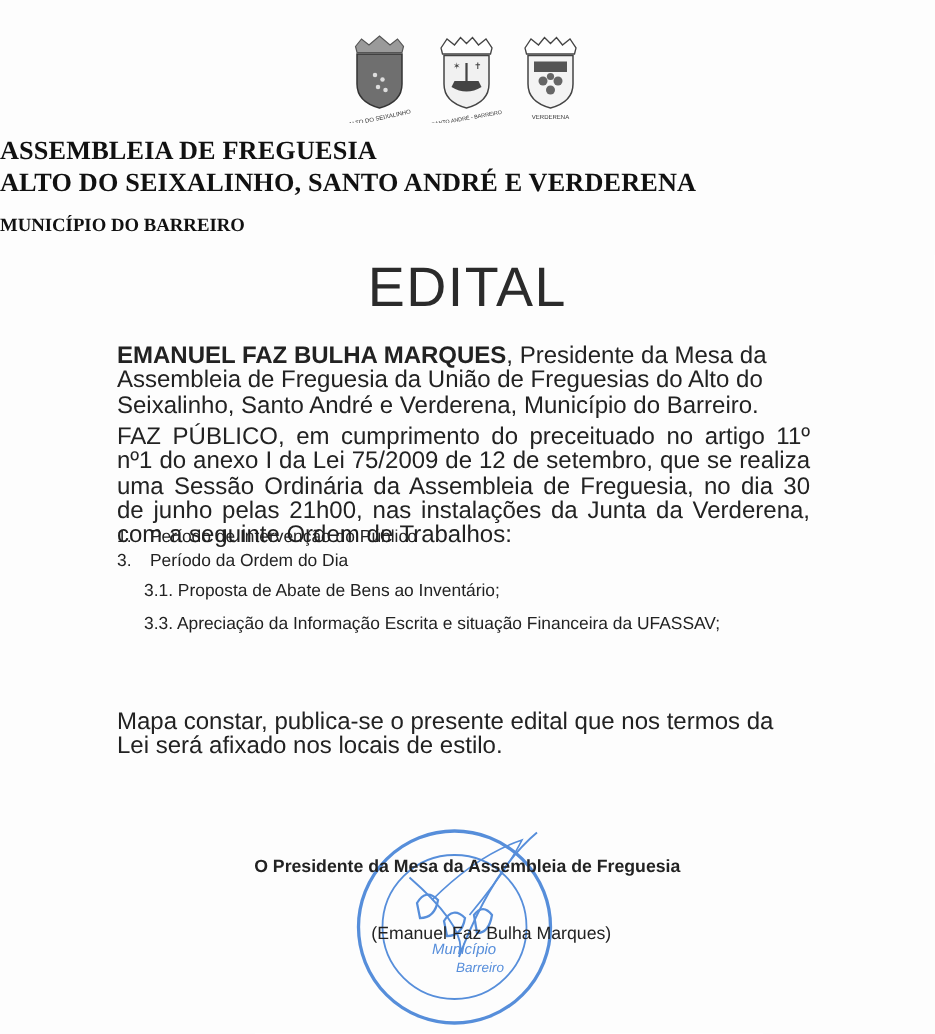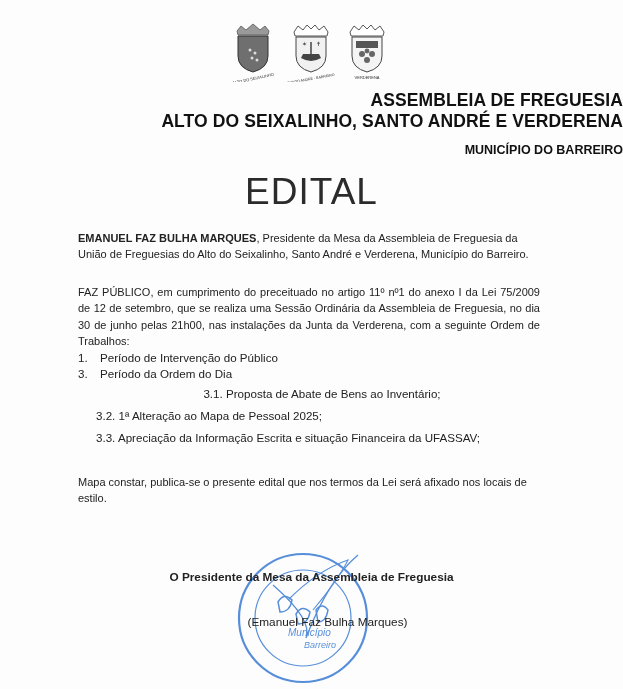--- a/index.html
+++ b/index.html
@@ -3,32 +3,32 @@
 <meta charset="utf-8">
 <style>
   html, body { margin:0; padding:0; background:#ffffff; }
   body { width:623px; height:689px; position:relative; overflow:hidden; color:#1a1a1a; }
   .page { position:absolute; left:0; top:0; width:623px; height:689px; background:#fdfdfd; }
 
   .crests { position:absolute; top:22px; left:0; width:623px; height:62px; }
   .crest { position:absolute; top:0; width:50px; height:60px; }
   .crest svg { width:50px; height:60px; display:block; }
 
-  .h1 { position:absolute; left:0; width:623px; text-align:right;
-        font-family:Liberation Sans, sans-serif; font-weight:bold; color:#111; }
+  .h1 { position:absolute; left:0; width:623px; text-align:left;
+        font-family:Liberation Serif, serif; font-weight:bold; color:#111; }
   .title1 { top:90px; font-size:17.5px; letter-spacing:0.1px; }
   .title2 { top:111px; font-size:17.5px; letter-spacing:0.1px; }
   .municipio { top:143px; font-size:12.5px; }
 
   .edital { position:absolute; top:171px; left:0; width:623px; text-align:center;
             font-family:"Liberation Sans", sans-serif; font-weight:normal; font-size:37px;
             color:#2b2b2b; letter-spacing:1px; }
 
   .body { position:absolute; left:78px; width:462px; font-family:"Liberation Sans", sans-serif;
-          font-size:11px; line-height:16.3px; color:#222; }
+          font-size:16px; line-height:16.3px; color:#222; }
   .intro { top:230px; }
   .fazpub { top:284px; text-align:justify; }
   .b { font-weight:bold; }
 
   .list { position:absolute; left:78px; top:350px; width:470px; font-family:Liberation Sans, sans-serif;
           font-size:11.6px; color:#222; }
   .li { height:15.5px; line-height:15.5px; white-space:nowrap; }
   .li .num { display:inline-block; width:22px; }
   .sub { padding-left:18px; height:22px; line-height:22px; white-space:nowrap; }
 
@@ -94,22 +94,21 @@
     <span class="b">EMANUEL FAZ BULHA MARQUES</span><span>, Presidente da Mesa da Assembleia de Freguesia da União de Freguesias do Alto do Seixalinho, Santo André e Verderena, Município do Barreiro.</span>
   </div>
 
   <div class="body fazpub">
     <span>FAZ PÚBLICO</span><span>, em cumprimento do preceituado no artigo 11º nº1 do anexo I da Lei 75/2009 de 12 de setembro, que se realiza uma Sessão Ordinária da Assembleia de Freguesia, no dia 30 de junho pelas 21h00, nas instalações da Junta da Verderena, com a seguinte Ordem de Trabalhos:</span>
   </div>
 
   <div class="list">
     <div class="li"><span class="num">1.</span><span>Período de Intervenção do Público</span></div>
     <div class="li"><span class="num">3.</span><span>Período da Ordem do Dia</span></div>
-    <div class="sub" style="margin-top:2px;text-align:center;">3.1. Proposta de Abate de Bens ao Inventário;</div>
-    <div class="sub">3.2. 1ª Alteração ao Mapa de Pessoal 2025;</div>
+    <div class="sub" style="margin-top:2px;">3.1. Proposta de Abate de Bens ao Inventário;</div>
     <div class="sub">3.3. Apreciação da Informação Escrita e situação Financeira da UFASSAV;</div>
   </div>
 
   <div class="body constar">Mapa constar, publica-se o presente edital que nos termos da Lei será afixado nos locais de estilo.</div>
 
 
   <svg class="stamp" viewBox="0 0 170 145">
     <circle cx="85" cy="78" r="64" fill="none" stroke="#3a7bd5" stroke-width="2.2"></circle>
     <circle cx="85" cy="78" r="48" fill="none" stroke="#3a7bd5" stroke-width="1.2"></circle>
     <path d="M60 62 Q66 52 74 60 Q72 72 62 72 Z" fill="none" stroke="#3a7bd5" stroke-width="1.5"></path>

